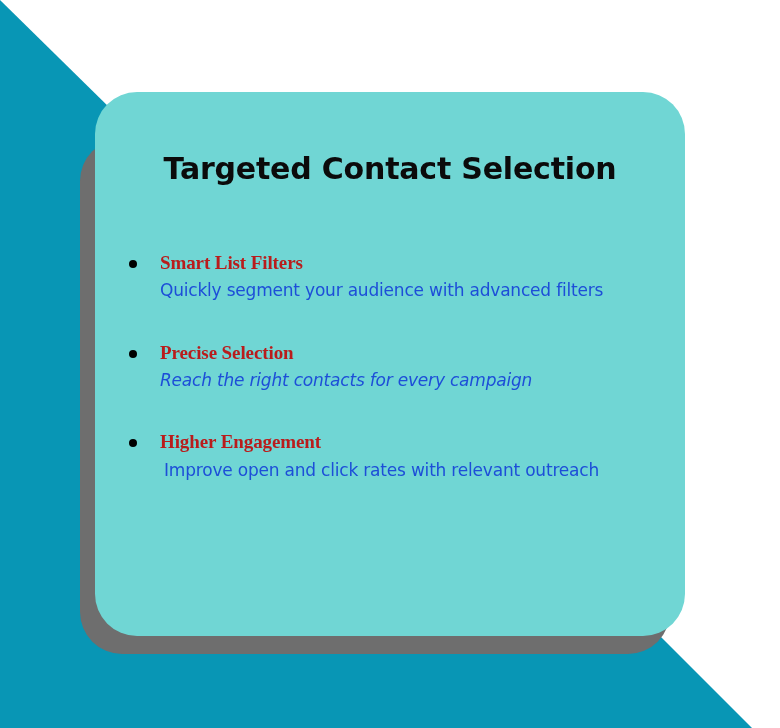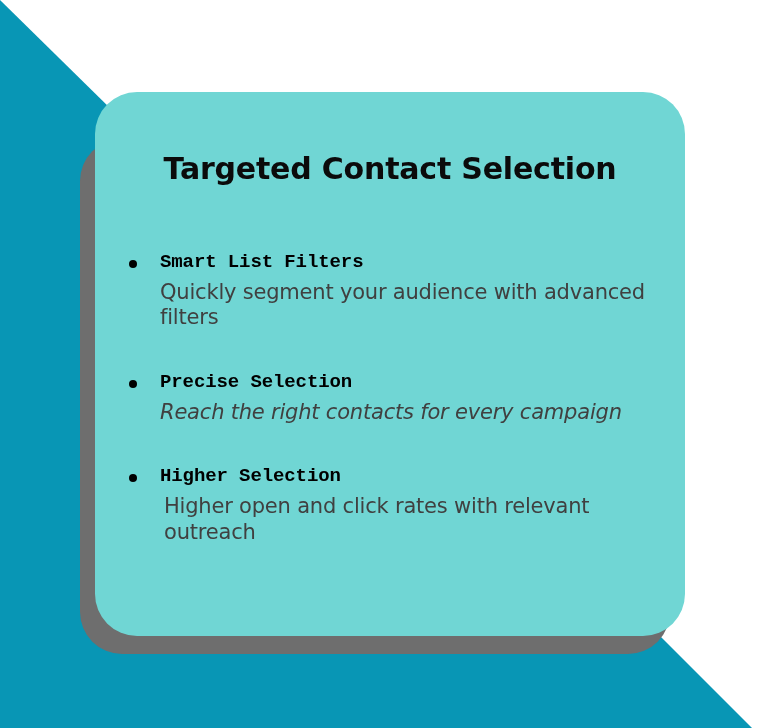--- a/index.html
+++ b/index.html
@@ -98,37 +98,37 @@
     position: absolute;
     left: 5px;
     top: 8px;
     width: 8px;
     height: 8px;
     border-radius: 50%;
     background: #000000;
   }
   .feature-heading {
     display: block;
-    font-family: Liberation Mono, monospace;
+    font-family: Liberation Serif, serif;
     font-weight: bold;
     font-size: 19px;
     line-height: 1.12;
-    color: #000000;
+    color: #b91c1c;
     letter-spacing: -0.1px;
     padding-left: 6px;
   }
   .feature-desc {
     display: block;
     margin-top: 7px;
     padding-left: 6px;
     font-family: "DejaVu Sans", sans-serif;
     font-weight: normal;
-    font-size: 21px;
+    font-size: 17px;
     line-height: 1.2;
-    color: #404040;
+    color: #1d4ed8;
     letter-spacing: -0.2px;
   }
   .feature-item.indent-2 .feature-desc { padding-left: 6px; font-style: italic; }
   .feature-item.indent-3 .feature-desc { padding-left: 10px; }
 </style>
 </head>
 <body>
 
 <div id="stage">
 
@@ -155,19 +155,19 @@
       </li>
 
       <li class="feature-item indent-2">
         <span class="feature-bullet"></span>
         <span class="feature-heading">Precise Selection</span>
         <span class="feature-desc">Reach the right contacts for every campaign</span>
       </li>
 
       <li class="feature-item indent-3">
         <span class="feature-bullet"></span>
-        <span class="feature-heading">Higher Selection</span>
-        <span class="feature-desc">Higher open and click rates with relevant outreach</span>
+        <span class="feature-heading">Higher Engagement</span>
+        <span class="feature-desc">Improve open and click rates with relevant outreach</span>
       </li>
 
     </ul>
   </div>
 </div>
 
 </body></html>

